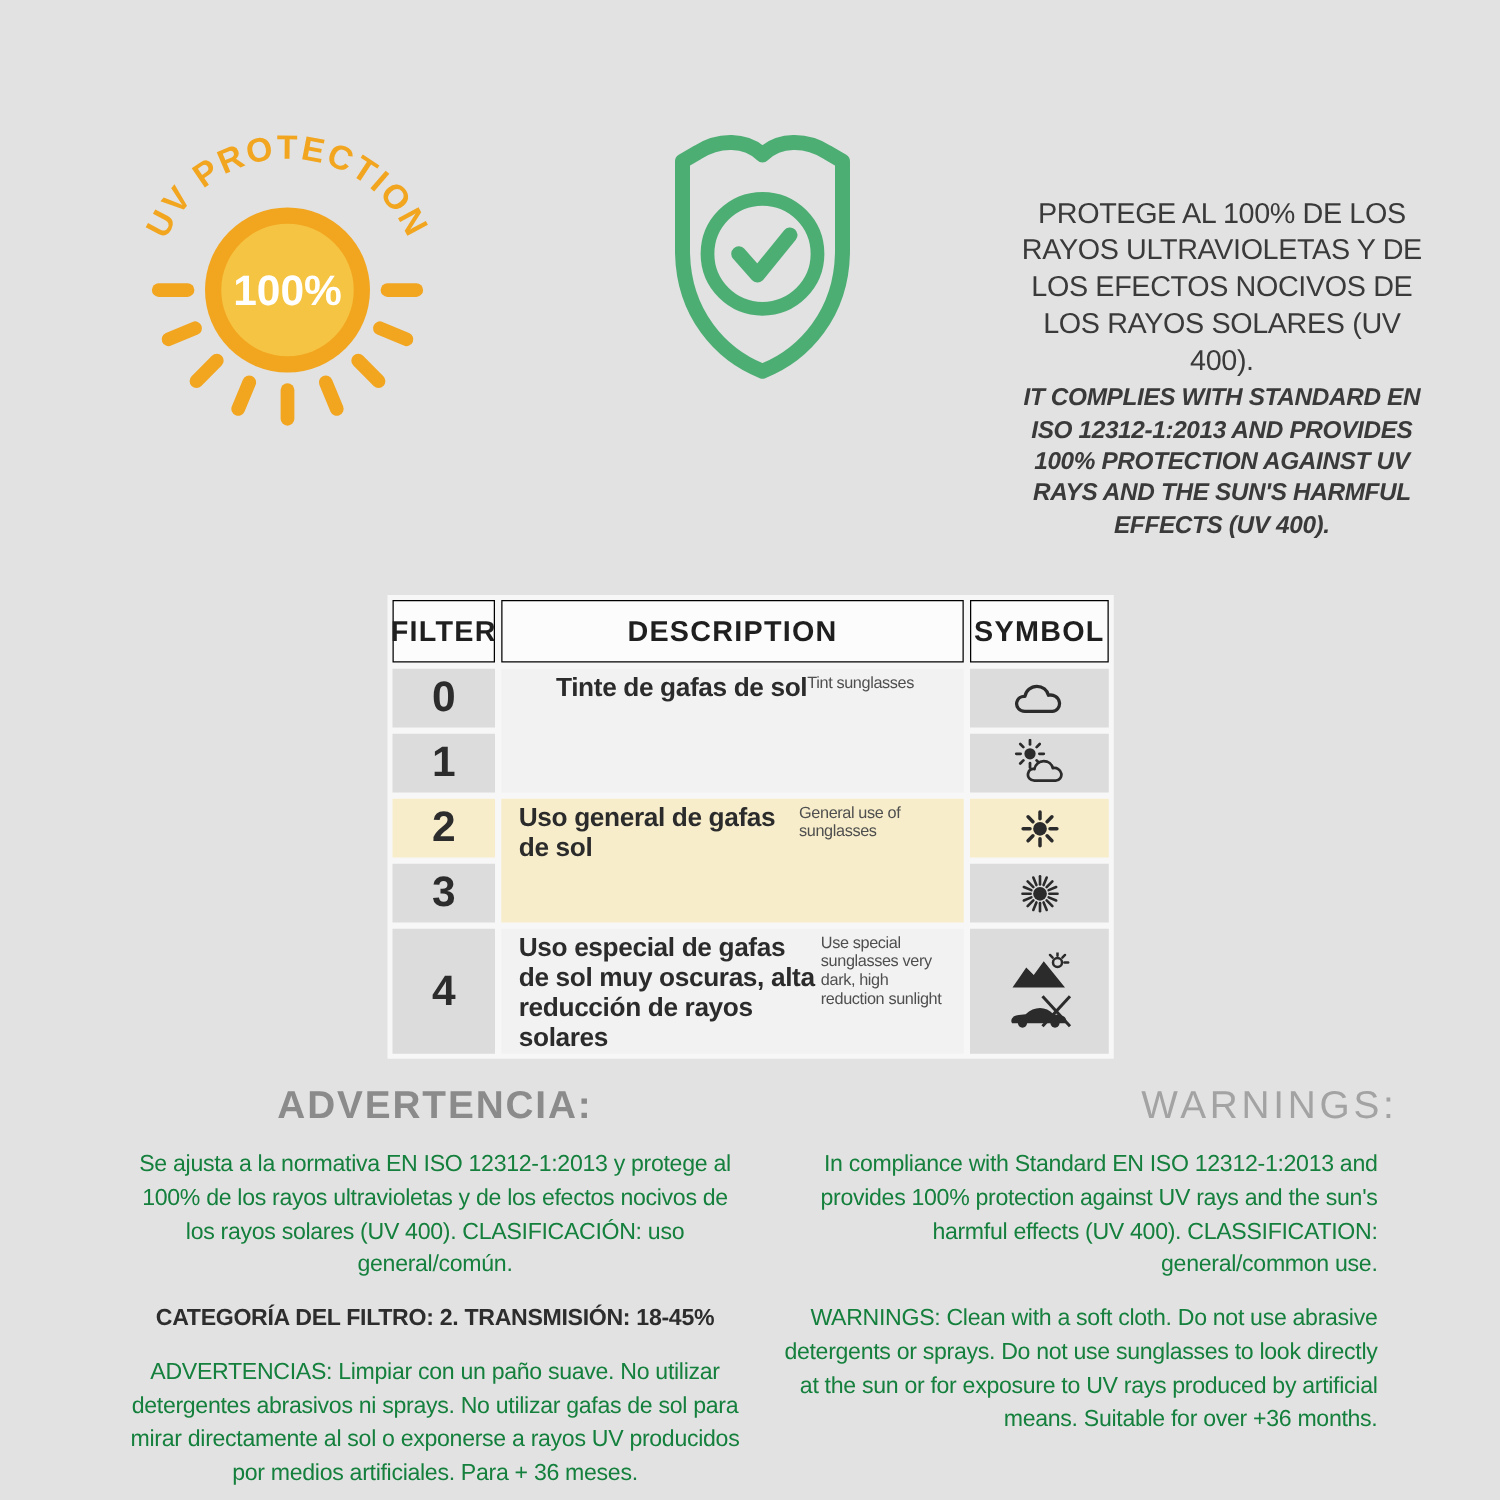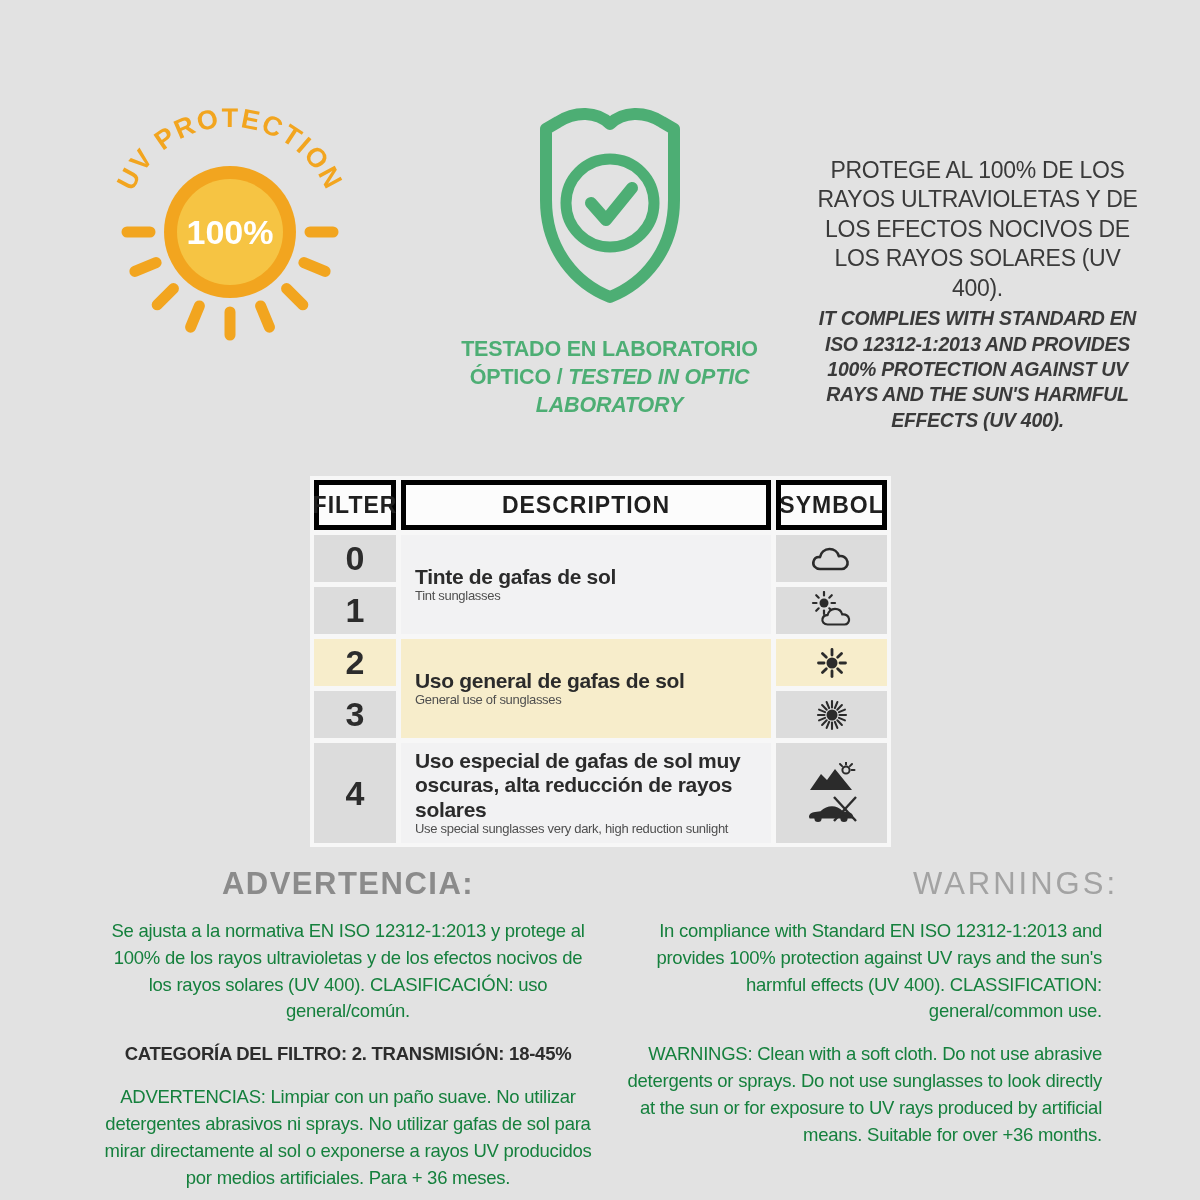--- a/index.html
+++ b/index.html
@@ -22,26 +22,26 @@
   .claim-es{font-size:23px;font-weight:normal;color:#3A3A3A;line-height:1.28;letter-spacing:-0.3px;}
   .claim-en{margin-top:3px;font-size:19.5px;font-weight:bold;font-style:italic;color:#3A3A3A;line-height:1.3;letter-spacing:-0.3px;}
   
   .filter-table{
     position:absolute;left:310px;top:476px;width:581px;box-sizing:border-box;
     background:#F7F7F7;padding:4px;
     display:grid;grid-template-columns:82px 1fr 111px;
     grid-template-rows:50px 47px 47px 47px 47px 100px;gap:5px;
   }
   .cell{display:flex;align-items:center;justify-content:center;}
-  .cell-header{background:#FCFCFC;border:5px solid #000000;font-size:23px;font-weight:bold;color:#1F1F1F;letter-spacing:1px;}
+  .cell-header{background:#FCFCFC;border:1px solid #000000;font-size:23px;font-weight:bold;color:#1F1F1F;letter-spacing:1px;}
   .cell-gray{background:#DCDCDC;}
   .cell-light{background:#F2F2F3;}
   .cell-cream{background:#F7EDCB;}
   .filter-num{font-size:34px;font-weight:bold;color:#2C2C2C;}
-  .desc-cell{flex-direction:column;align-items:flex-start;justify-content:center;padding:4px 10px 4px 14px;text-align:left;}
+  .desc-cell{flex-direction:row;align-items:flex-start;justify-content:center;padding:4px 10px 4px 14px;text-align:left;}
   .desc-main{font-size:21px;font-weight:bold;color:#2B2B2B;line-height:1.15;letter-spacing:-0.3px;}
   .desc-sub{font-size:13px;font-weight:400;color:#4F4F4F;line-height:1.15;letter-spacing:-0.3px;}
   .sym-stack{flex-direction:column;gap:3px;}
   
   .warn-col{position:absolute;top:866px;width:520px;text-align:center;}
   .warn-left{left:88px;}
   .warn-right{left:598px;text-align:right;}
   .warn-title-left{font-size:31px;font-weight:bold;color:#8B8B8B;letter-spacing:1.5px;margin:0 0 16px 0;}
   .warn-title-right{font-size:31px;font-weight:400;color:#A3A3A3;letter-spacing:3px;margin:0 0 16px 0;}
   .warn-body{font-size:18.5px;color:#15803d;line-height:1.45;letter-spacing:-0.25px;margin:16px;}
@@ -74,24 +74,20 @@
     <text x="140" y="164" text-anchor="middle" font-size="34" font-weight="bold" fill="#FFFFFF">100%</text>
   </svg>
 </div>
 
 <div class="col col-lab">
   <svg class="badge-svg" width="180" height="212" viewBox="0 0 180 212">
     <path d="M90 24 C77 11 55 11 38 22 L26 29 L26 100 C26 151 57 184 90 197 C123 184 154 151 154 100 L154 29 L142 22 C125 11 103 11 90 24 Z" fill="none" stroke="#4DAE74" stroke-width="12" stroke-linejoin="round" stroke-linecap="round"></path>
     <circle cx="90" cy="103" r="44" fill="none" stroke="#4DAE74" stroke-width="11"></circle>
     <path d="M71 103 L86 120 L112 88" fill="none" stroke="#4DAE74" stroke-width="12" stroke-linecap="round" stroke-linejoin="round"></path>
   </svg>
-  <div class="lab-label">
-    <span>TESTADO EN LABORATORIO ÓPTICO / </span>
-    <span class="it">TESTED IN OPTIC LABORATORY</span>
-  </div>
 </div>
 
 <div class="col col-claim">
   <div class="claim-es">PROTEGE AL 100% DE LOS RAYOS ULTRAVIOLETAS Y DE LOS EFECTOS NOCIVOS DE LOS RAYOS SOLARES (UV 400).</div>
   <div class="claim-en">IT COMPLIES WITH STANDARD EN ISO 12312-1:2013 AND PROVIDES 100% PROTECTION AGAINST UV RAYS AND THE SUN'S HARMFUL EFFECTS (UV 400).</div>
 </div>
 
 <div class="filter-table">
   <div class="cell cell-header" style="grid-area:1/1">FILTER</div>
   <div class="cell cell-header" style="grid-area:1/2">DESCRIPTION</div>

